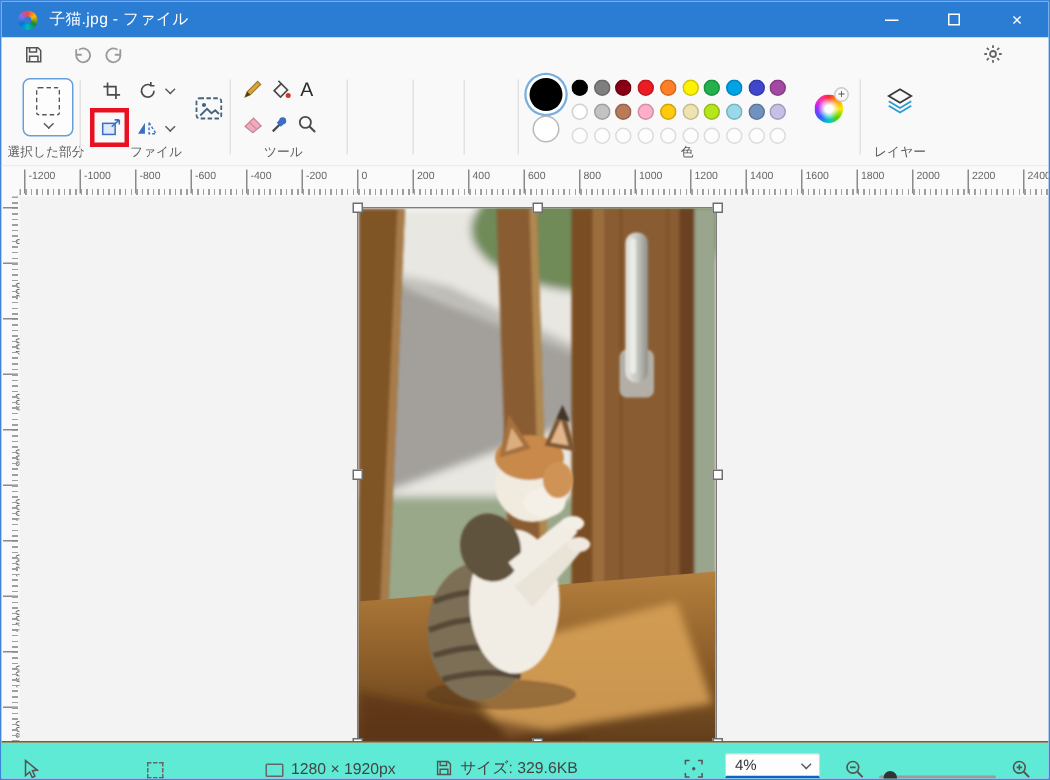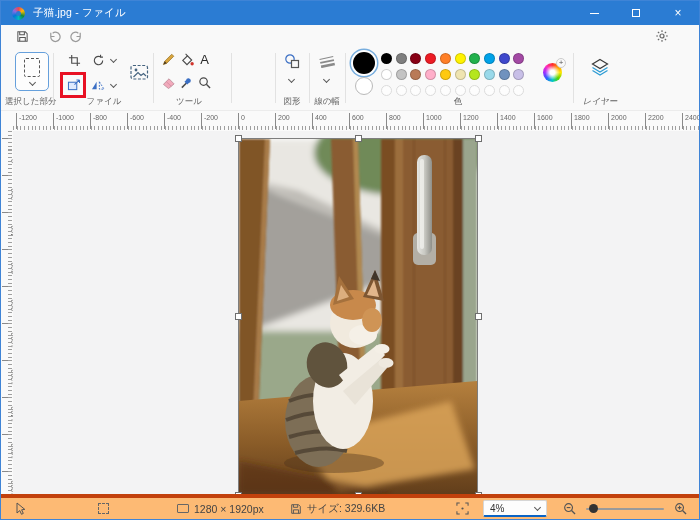--- a/index.html
+++ b/index.html
@@ -64,22 +64,22 @@
   .vtick{position:absolute;left:1px;width:10px;border-top:1px solid #8a8a8a;}
   .vtick span{position:absolute;left:8px;top:24px;font-size:7px;color:#666;transform:rotate(-90deg);transform-origin:left top;display:inline-block;}
 
   
   .workarea{position:absolute;left:12px;top:130px;right:0;bottom:25px;background:#f3f3f4;overflow:hidden;}
   .photo-frame{position:absolute;border:1px solid #7d7d7d;background:#fff;}
   .photo-frame svg{display:block;}
   .handle{position:absolute;width:7px;height:7px;background:#fff;border:1px solid #6e6e6e;}
 
   
-  .statusbar{position:absolute;left:0;right:0;bottom:0;height:25px;background:#fdba74;border-top:4px solid #c2410c;
-    display:flex;align-items:center;font-size:10.5px;color:#444;}
+  .statusbar{position:absolute;left:0;right:0;bottom:0;height:25px;background:#5eead4;border-top:1px solid #c2410c;
+    display:flex;align-items:flex-end;font-size:10.5px;color:#444;}
   .sb-item{display:flex;align-items:center;gap:5px;}
   .dashsq{width:11px;height:11px;border:1px dashed #666;}
   .canvsq{width:12px;height:9px;border:1.2px solid #666;border-radius:1px;}
   .zoombox{width:64px;height:17px;background:#fdfdfd;border:1px solid #d6d6d6;border-bottom:2px solid #0b64c4;border-radius:2px;
     display:flex;align-items:center;padding:0 6px;gap:14px;font-size:10px;color:#333;}
   .sliderline{position:relative;width:78px;height:2px;background:#9a9a9a;border-radius:1px;}
   .thumb{position:absolute;left:3px;top:-3.5px;width:9px;height:9px;border-radius:50%;background:#333;}
 </style>
 </head>
 <body>
@@ -213,45 +213,22 @@
           <circle cx="6" cy="6" r="4" fill="none" stroke="#4a4a4a" stroke-width="1.3"></circle>
           <path d="M9,9 L13,13" stroke="#4a4a4a" stroke-width="1.5"></path>
         </svg>
       </div>
       <div class="grplabel">ツール</div>
     </div>
     <div class="vsep" style="left:230px;"></div>
 
     <div class="vsep" style="left:274px;"></div>
 
-    <div class="grp" style="left:276px;width:30px;">
-      <div class="rbtn" style="left:5px;top:4px;width:20px;height:20px;">
-        <svg width="16" height="16" viewBox="0 0 16 16">
-          <circle cx="6" cy="6" r="4.2" fill="none" stroke="#3b6fc4" stroke-width="1.2"></circle>
-          <rect x="7.5" y="7.5" width="7" height="7" fill="#f9f9f9" stroke="#555" stroke-width="1.2"></rect>
-        </svg>
-      </div>
-      <span class="chev chevpos" style="left:12px;top:30px;"></span>
-      <div class="grplabel">図形</div>
-    </div>
     <div class="vsep" style="left:308px;"></div>
 
-    <div class="grp" style="left:310px;width:32px;">
-      <div class="rbtn" style="left:6px;top:6px;width:20px;height:16px;">
-        <svg width="18" height="13" viewBox="0 0 18 13">
-          <g stroke="#8a8a8a" transform="rotate(-12 9 6)">
-            <line x1="2" y1="3" x2="16" y2="3" stroke-width="1"></line>
-            <line x1="2" y1="6.5" x2="16" y2="6.5" stroke-width="1.8"></line>
-            <line x1="2" y1="10.5" x2="16" y2="10.5" stroke-width="2.6"></line>
-          </g>
-        </svg>
-      </div>
-      <span class="chev chevpos" style="left:13px;top:30px;"></span>
-      <div class="grplabel">線の幅</div>
-    </div>
     <div class="vsep" style="left:344px;"></div>
 
     <div class="grp" style="left:346px;width:222px;">
       <div class="swatch-big sw1" style="background: rgb(0, 0, 0);"></div>
       <div class="swatch-big sw2" style="background: rgb(255, 255, 255);"></div>
       <div id="palette">
           <div class="pal" style="left: 34px; top: 6px; background: rgb(0, 0, 0);"></div>
           <div class="pal" style="left: 48.7px; top: 6px; background: rgb(127, 127, 127);"></div>
           <div class="pal" style="left: 63.4px; top: 6px; background: rgb(136, 0, 21);"></div>
           <div class="pal" style="left: 78.1px; top: 6px; background: rgb(237, 28, 36);"></div>
@@ -280,21 +257,21 @@
           <div class="pal empty" style="left: 122.2px; top: 38px;"></div>
           <div class="pal empty" style="left: 136.9px; top: 38px;"></div>
           <div class="pal empty" style="left: 151.6px; top: 38px;"></div>
           <div class="pal empty" style="left: 166.3px; top: 38px;"></div>
         </div>
       <div class="wheel"></div>
       <div class="grplabel">色</div>
     </div>
     <div class="vsep" style="left:572px;"></div>
 
-    <div class="grp" style="left:576px;width:46px;font-style:italic;">
+    <div class="grp" style="left:576px;width:46px;">
       <div class="rbtn" style="left:12px;top:9px;width:22px;height:22px;">
         <svg width="18" height="18" viewBox="0 0 18 18">
           <polygon points="9,1.5 16.5,6 9,10.5 1.5,6" fill="none" stroke="#3a3a3a" stroke-width="1.2"></polygon>
           <path d="M1.5,9.5 L9,14 L16.5,9.5" fill="none" stroke="#2b9bd4" stroke-width="1.2"></path>
           <path d="M1.5,12.5 L9,17 L16.5,12.5" fill="none" stroke="#2b9bd4" stroke-width="1.2"></path>
         </svg>
       </div>
       <div class="grplabel">レイヤー</div>
     </div>
   </div>

